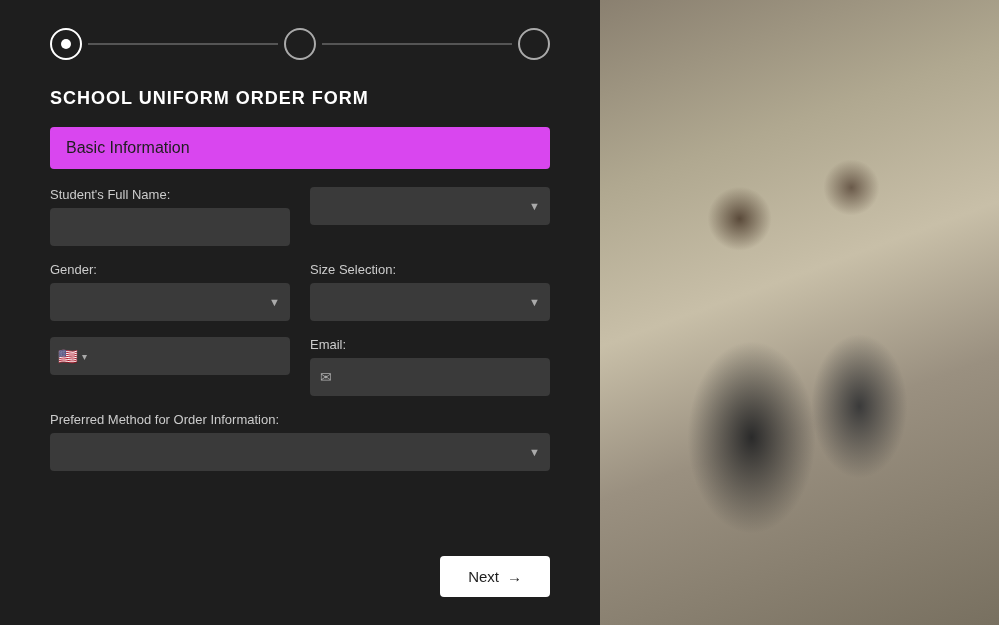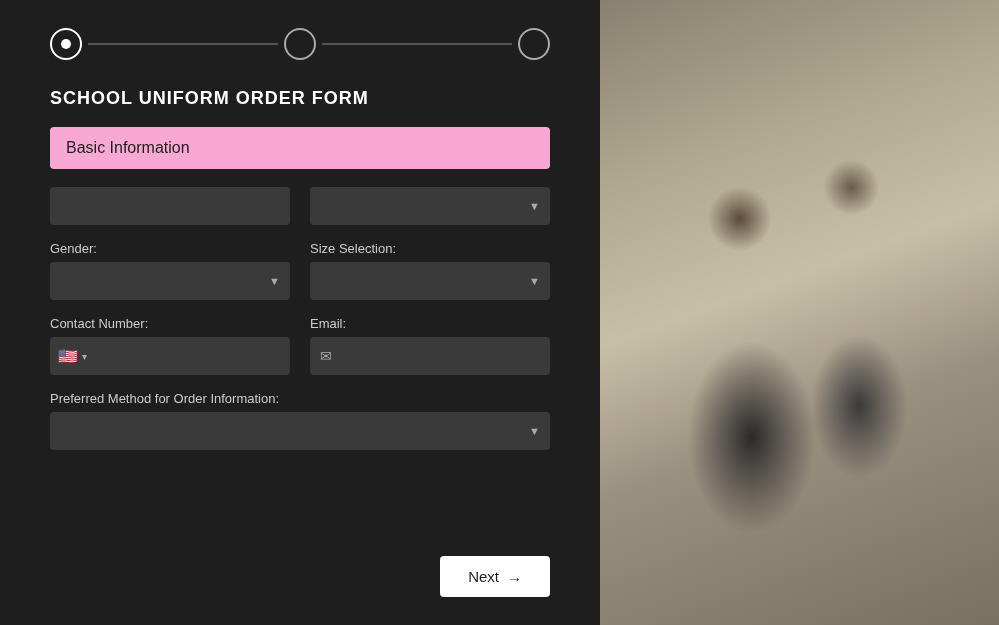--- a/index.html
+++ b/index.html
@@ -61,21 +61,21 @@
       font-size: 18px;
       font-weight: bold;
       letter-spacing: 1px;
       text-transform: uppercase;
       margin-bottom: 18px;
       color: #ffffff;
     }
 
     
     .section-header {
-      background-color: #f9a8d4;
+      background-color: #d946ef;
       color: #1e1e1e;
       padding: 12px 16px;
       font-size: 16px;
       font-weight: 500;
       border-radius: 4px;
       margin-bottom: 18px;
     }
 
     
     .form-row {
@@ -270,20 +270,21 @@
     <div class="step-line"></div>
     <div class="step-circle"></div>
   </div>
 
   <div class="form-title">SCHOOL UNIFORM ORDER FORM</div>
 
   <div class="section-header">Basic Information</div>
 
   <div class="form-row">
     <div class="form-group">
+      <label>Student's Full Name:</label>
       <input type="text" class="form-input" style="">
     </div>
     <div class="form-group">
       <div class="form-select-wrapper">
         <select class="form-select">
           <option value=""></option>
           <option value="1">Grade 1</option>
           <option value="2">Grade 2</option>
           <option value="3">Grade 3</option>
           <option value="4">Grade 4</option>
@@ -320,21 +321,20 @@
           <option value="xl">XL</option>
           <option value="xxl">XXL</option>
         </select>
         <span class="select-arrow">▼</span>
       </div>
     </div>
   </div>
 
   <div class="form-row">
     <div class="form-group">
-      <label>Contact Number:</label>
       <div class="phone-wrapper">
         <span class="phone-flag">🇺🇸</span>
         <span class="phone-chevron">▾</span>
         <input type="tel" class="phone-input" style="">
       </div>
     </div>
     <div class="form-group">
       <label>Email:</label>
       <div class="email-wrapper">
         <span class="email-icon">✉</span>

